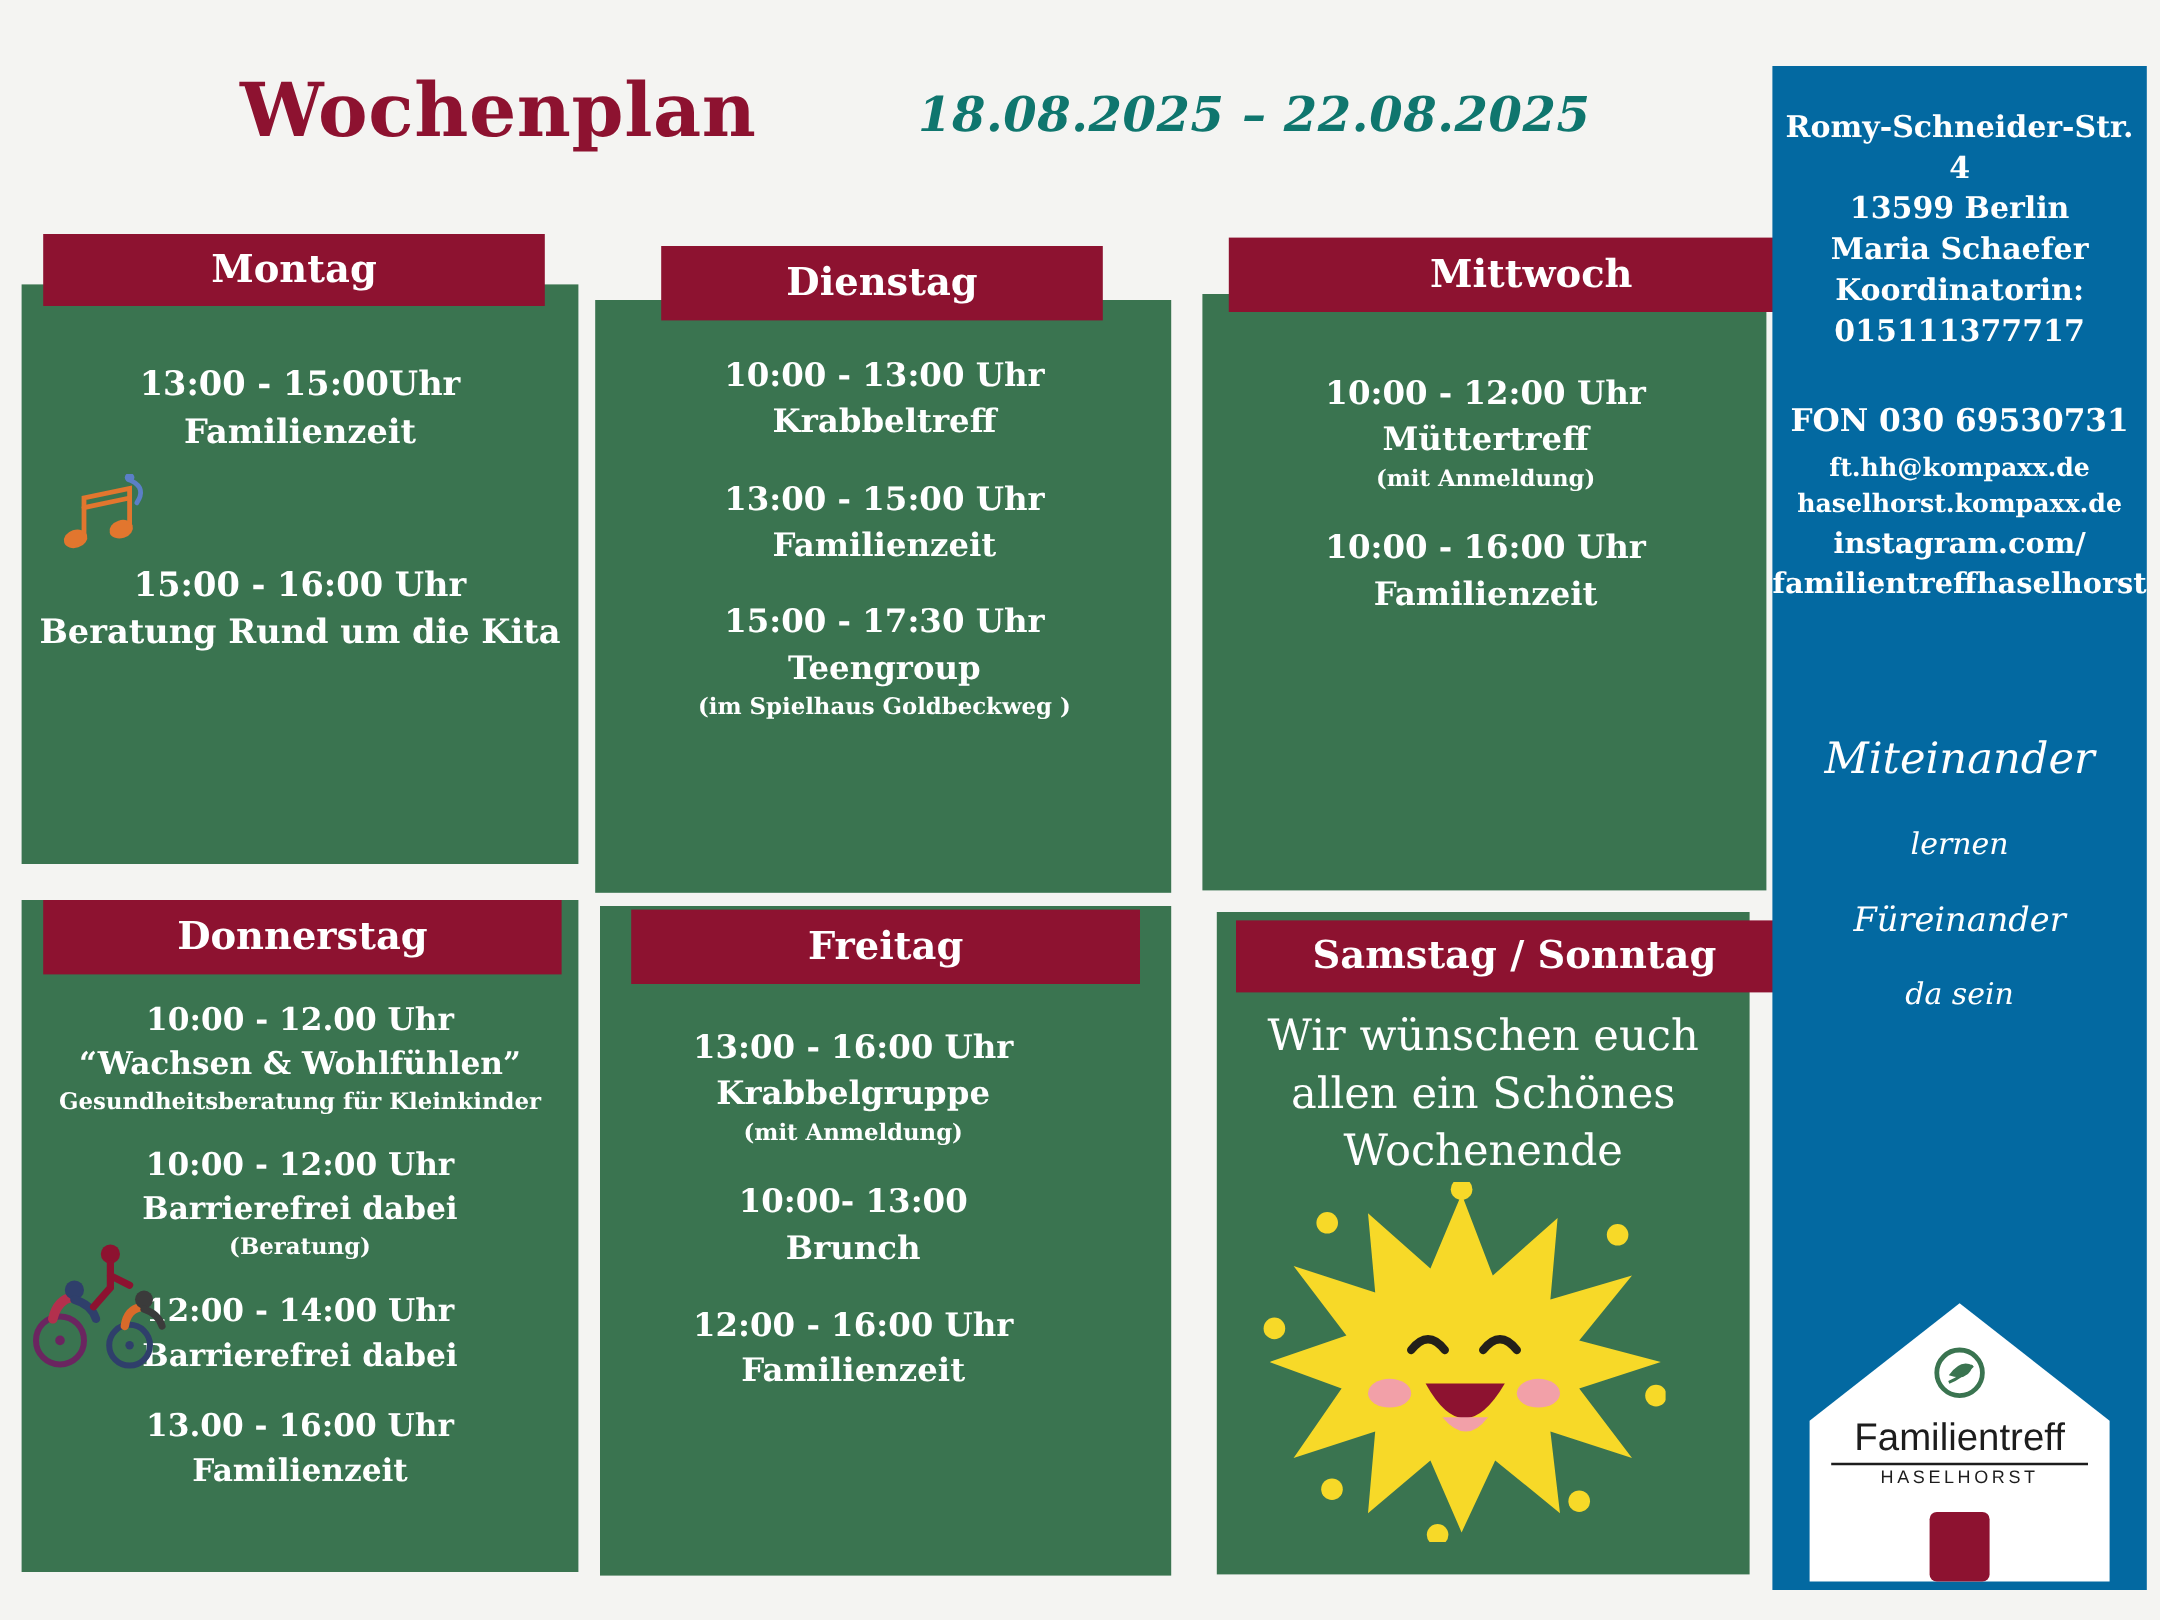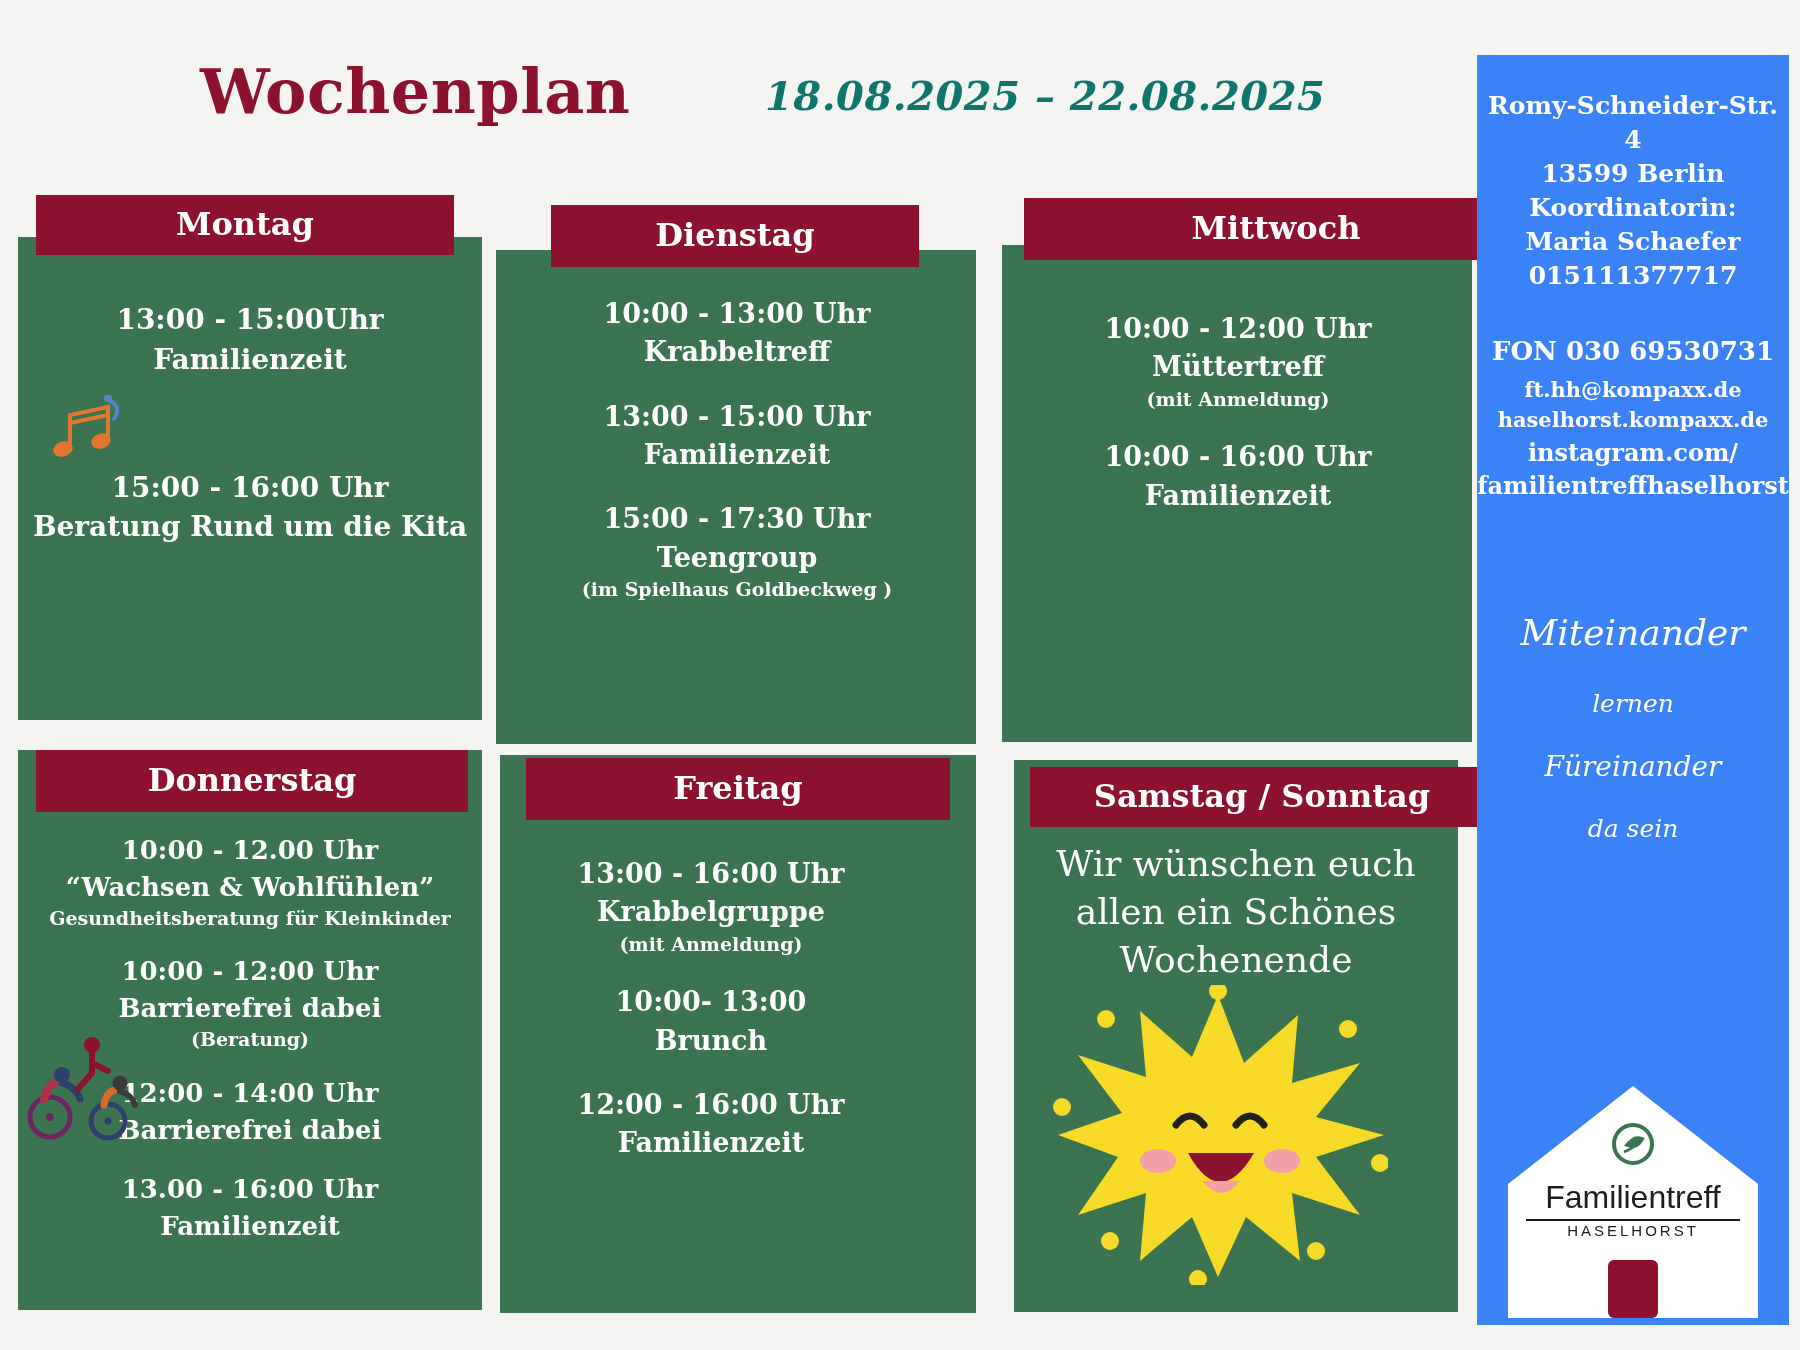--- a/index.html
+++ b/index.html
@@ -121,21 +121,21 @@
   #body-we {
     left: 1024px; top: 840px; width: 424px;
     font-size: 36px; line-height: 1.34; font-weight: normal;
   }
 
   
   #sidebar {
     position: absolute;
     left: 1477px; top: 55px;
     width: 312px; height: 1270px;
-    background: #3b82f6;
+    background: #0369a1;
     color: #ffffff;
     text-align: center;
     font-family: "DejaVu Serif", serif;
   }
   #sidebar .addr {
     margin-top: 34px;
     font-weight: bold;
     font-size: 25px;
     line-height: 1.36;
     padding: 0 10px;
@@ -351,22 +351,22 @@
       <ellipse cx="234" cy="176" rx="18" ry="12" fill="#f2a0a8"></ellipse>
       <path d="M140 168 q32 58 66 0 z" fill="#8d1230"></path>
       <path d="M154 196 q20 24 38 0 z" fill="#f2a0a8"></path>
     </g>
   </svg>
 
   <div id="sidebar">
     <div class="addr">
       <div>Romy-Schneider-Str. 4</div>
       <div>13599 Berlin</div>
+      <div>Maria Schaefer</div>
       <div>Koordinatorin:</div>
-      <div>Maria Schaefer</div>
       <div>015111377717</div>
     </div>
     <div class="fon">FON  030 69530731</div>
     <div class="web">
       <div>ft.hh@kompaxx.de</div>
       <div>haselhorst.kompaxx.de</div>
       <span class="small">instagram.com/</span>
       <span class="small">familientreffhaselhorst</span>
     </div>
     <div class="slogan">

